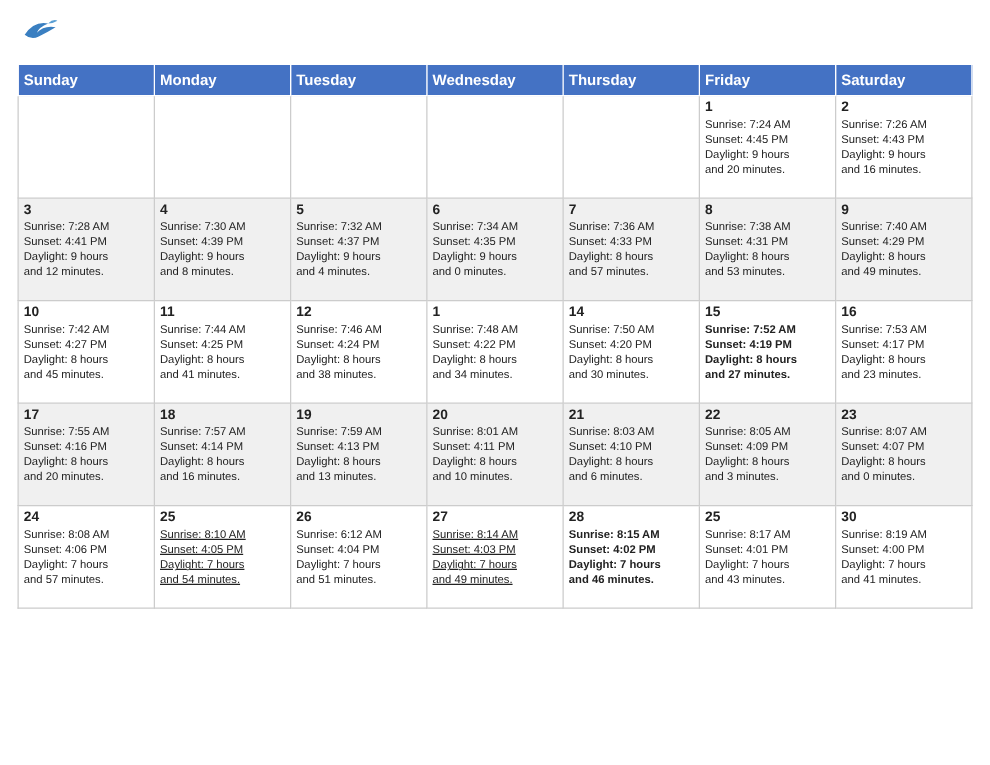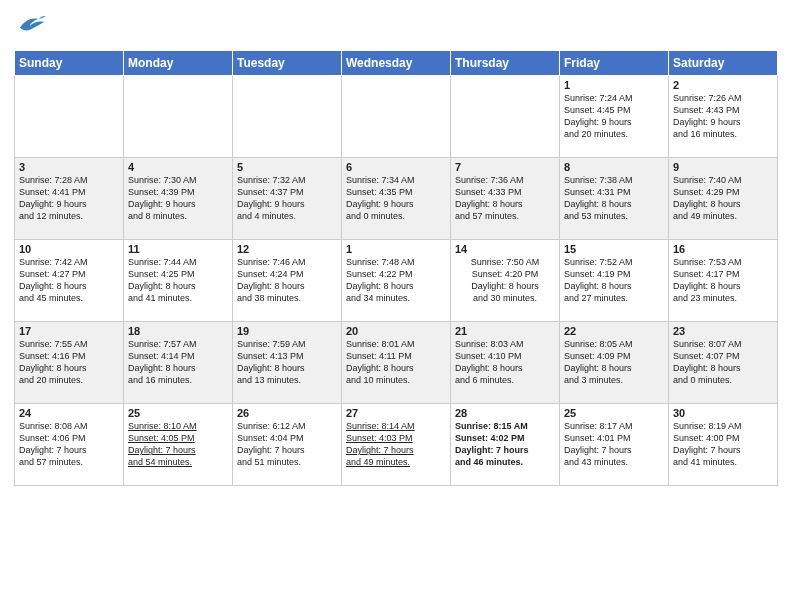--- a/index.html
+++ b/index.html
@@ -219,28 +219,28 @@
           </td>
           <td>
             <span class="day-num">1</span>
             <div class="day-info" style="white-space: pre-line;">Sunrise: 7:48 AM
 Sunset: 4:22 PM
 Daylight: 8 hours
 and 34 minutes.</div>
           </td>
           <td>
             <span class="day-num">14</span>
-            <div class="day-info" style="white-space: pre-line; text-align: center;">Sunrise: 7:50 AM
+            <div class="day-info" style="white-space: pre-line;">Sunrise: 7:50 AM
 Sunset: 4:20 PM
 Daylight: 8 hours
 and 30 minutes.</div>
           </td>
           <td>
             <span class="day-num">15</span>
-            <div class="day-info" style="white-space: pre-line;">Sunrise: 7:52 AM
+            <div class="day-info" style="white-space: pre-line; font-weight: bold;">Sunrise: 7:52 AM
 Sunset: 4:19 PM
 Daylight: 8 hours
 and 27 minutes.</div>
           </td>
           <td>
             <span class="day-num">16</span>
             <div class="day-info" style="white-space: pre-line;">Sunrise: 7:53 AM
 Sunset: 4:17 PM
 Daylight: 8 hours
 and 23 minutes.</div>

